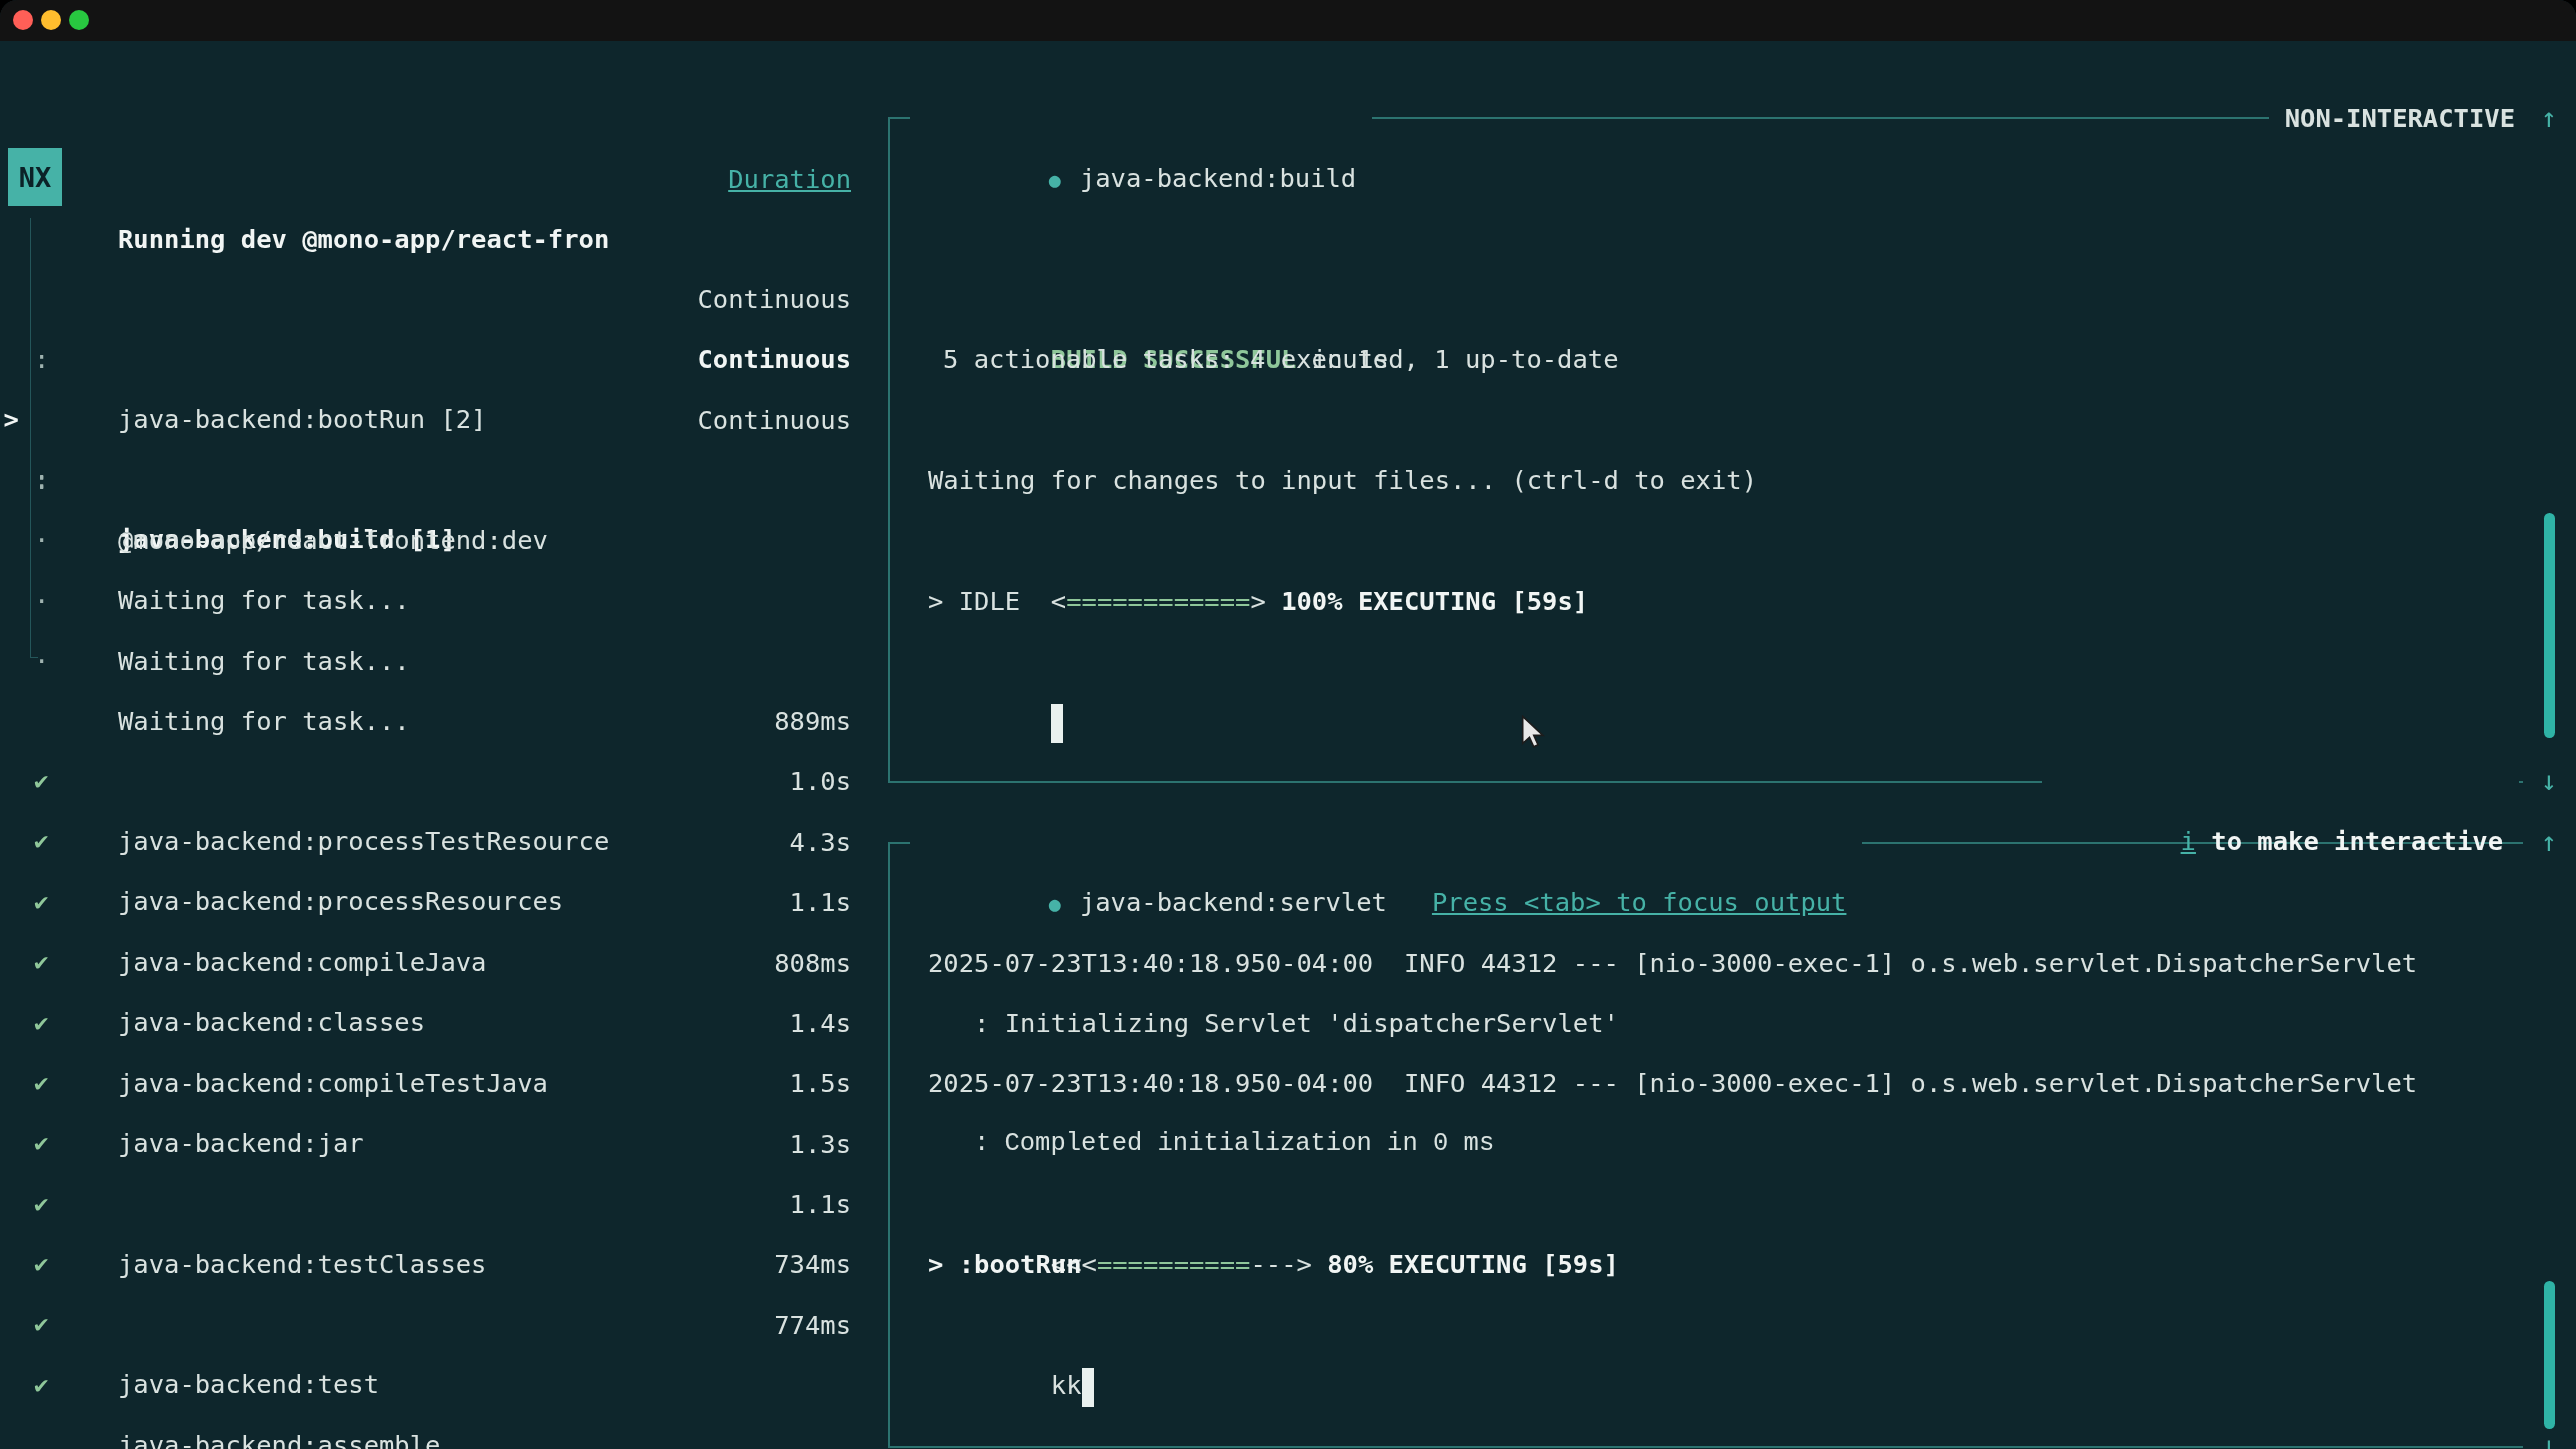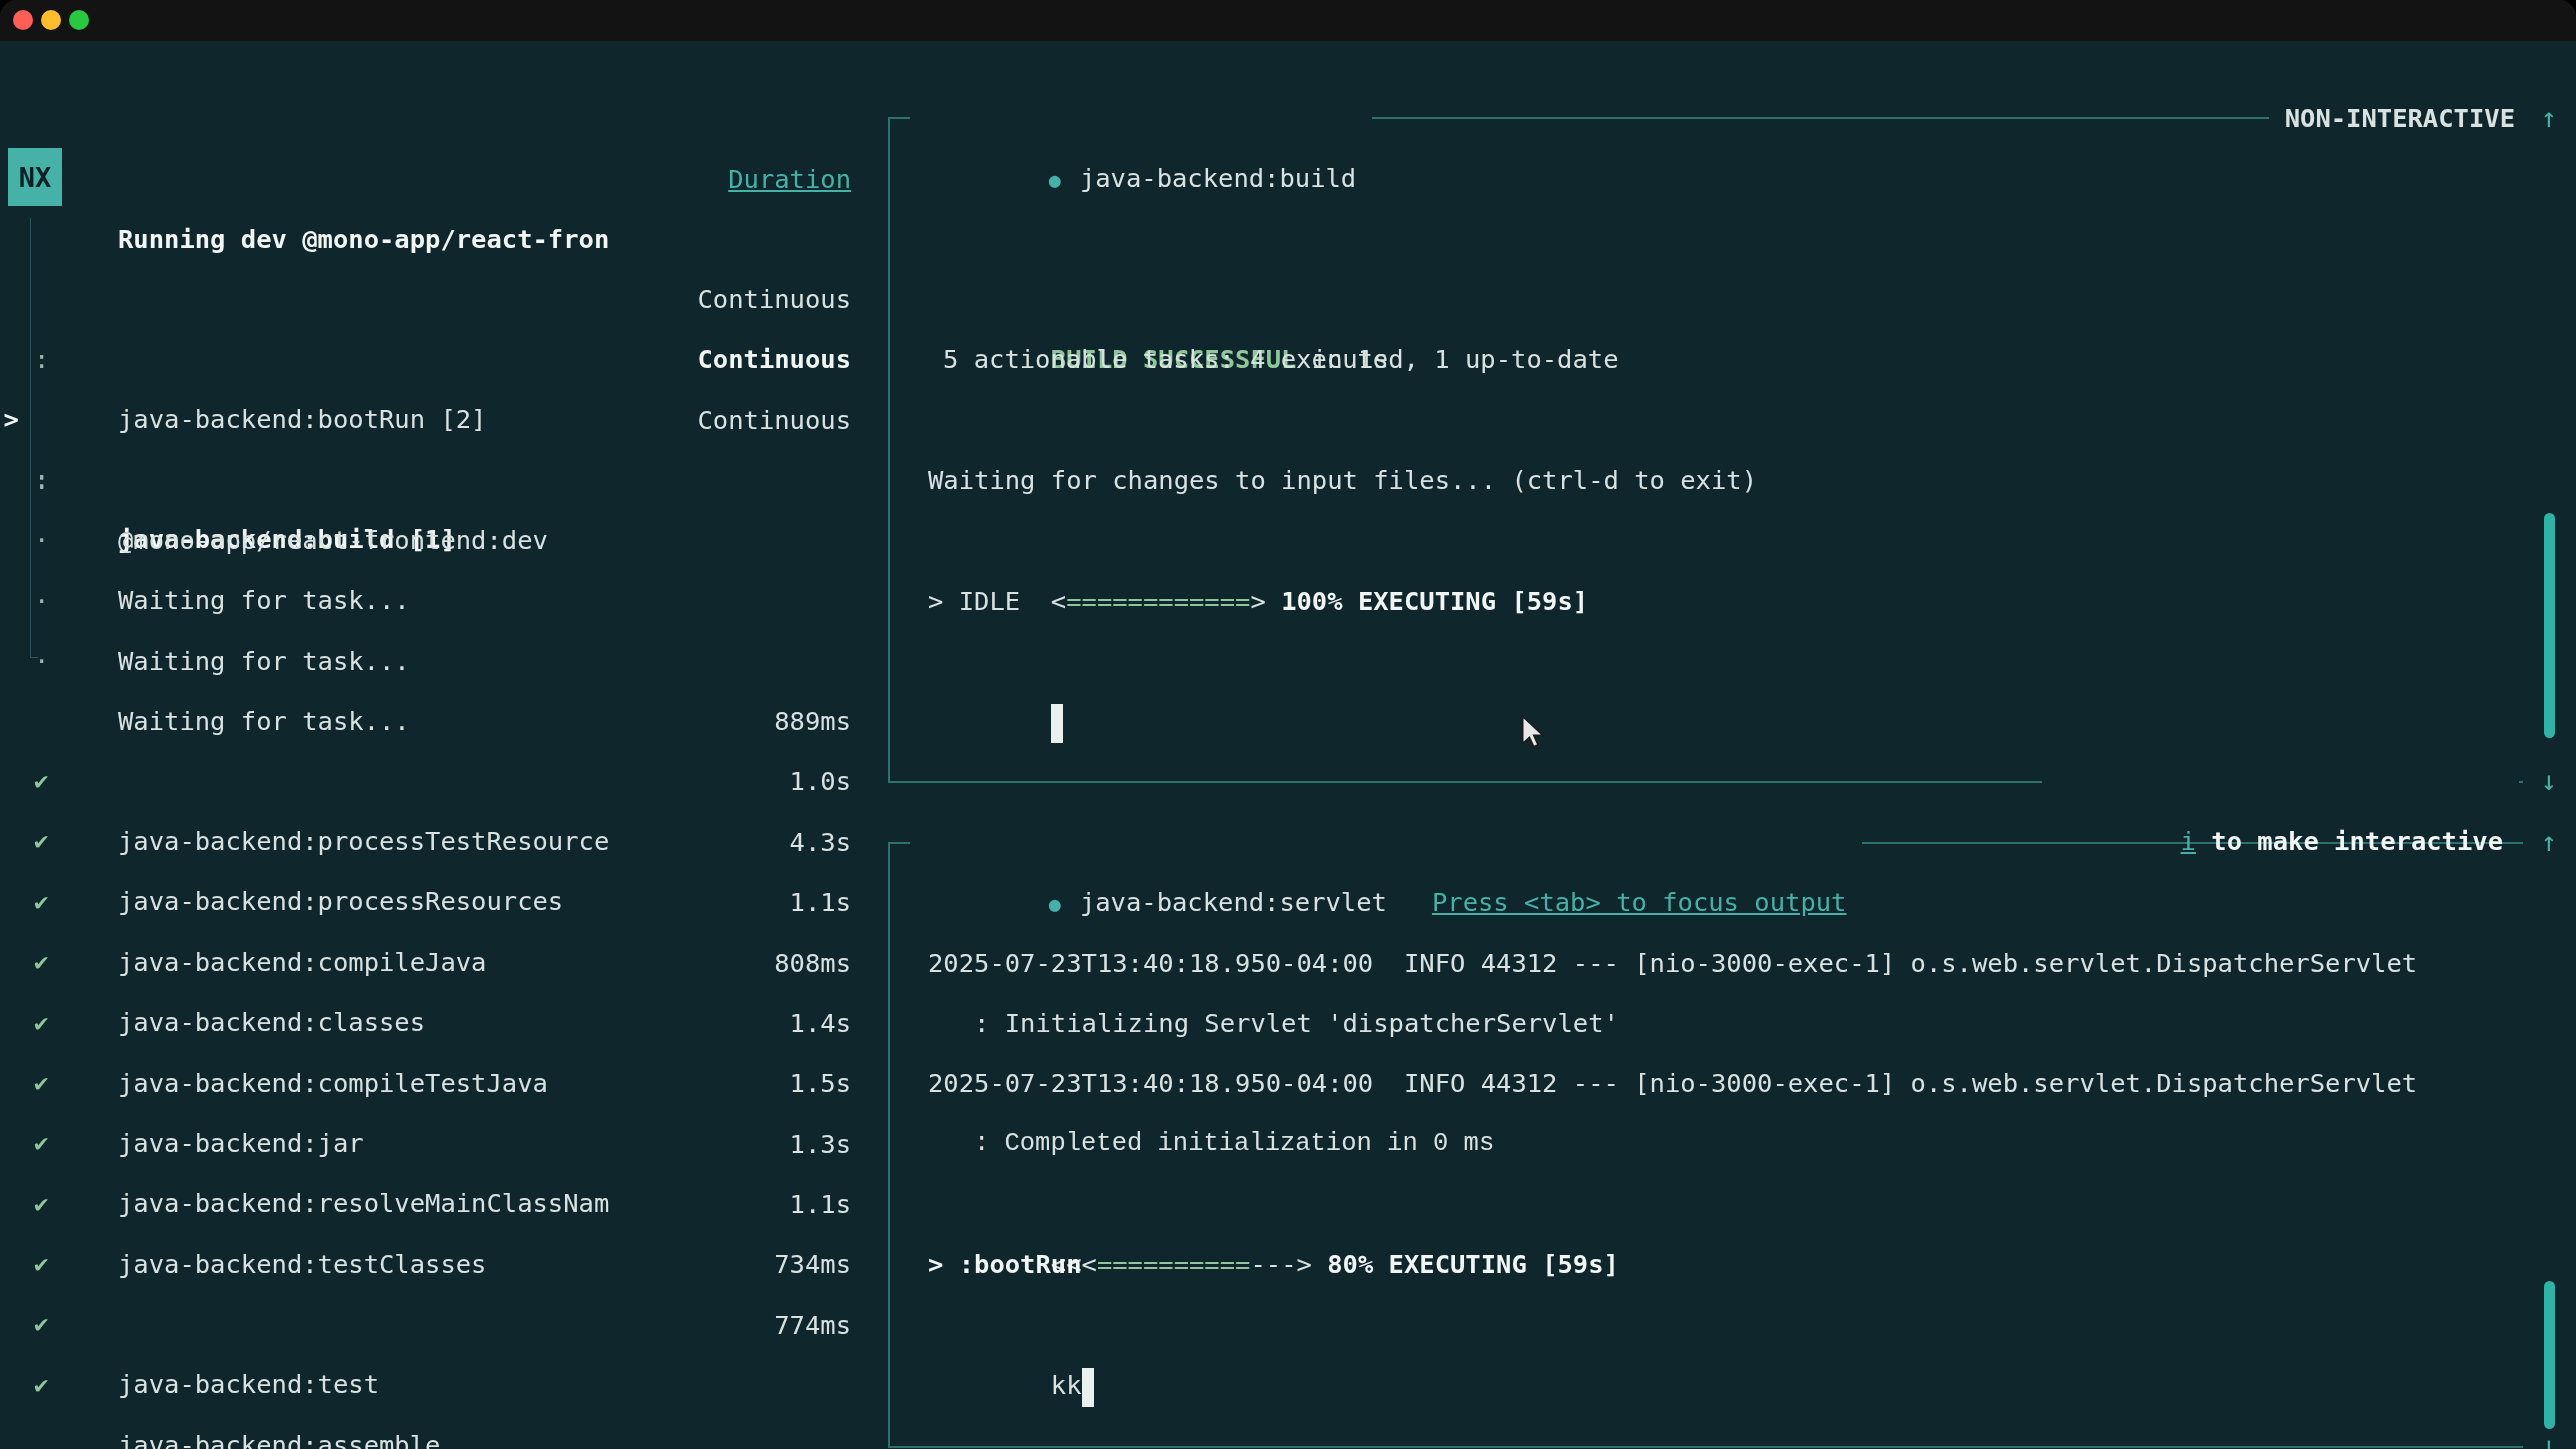--- a/index.html
+++ b/index.html
@@ -129,21 +129,20 @@
         <span class="lbl">java-backend:compileTestJava</span>
         <span class="dur">808ms</span>
       </div>
       <div class="r side-row" style="top:952px;">
         <span class="check">✔</span>
         <span class="lbl">java-backend:jar</span>
         <span class="dur">1.4s</span>
       </div>
       <div class="r side-row" style="top:1012px;">
         <span class="check">✔</span>
-        <span class="lbl">java-backend:resolveMainClassNam</span>
         <span class="dur">1.5s</span>
       </div>
       <div class="r side-row" style="top:1073px;">
         <span class="check">✔</span>
         <span class="lbl">java-backend:testClasses</span>
         <span class="dur">1.3s</span>
       </div>
       <div class="r side-row" style="top:1133px;">
         <span class="check">✔</span>
         <span class="dur">1.1s</span>

